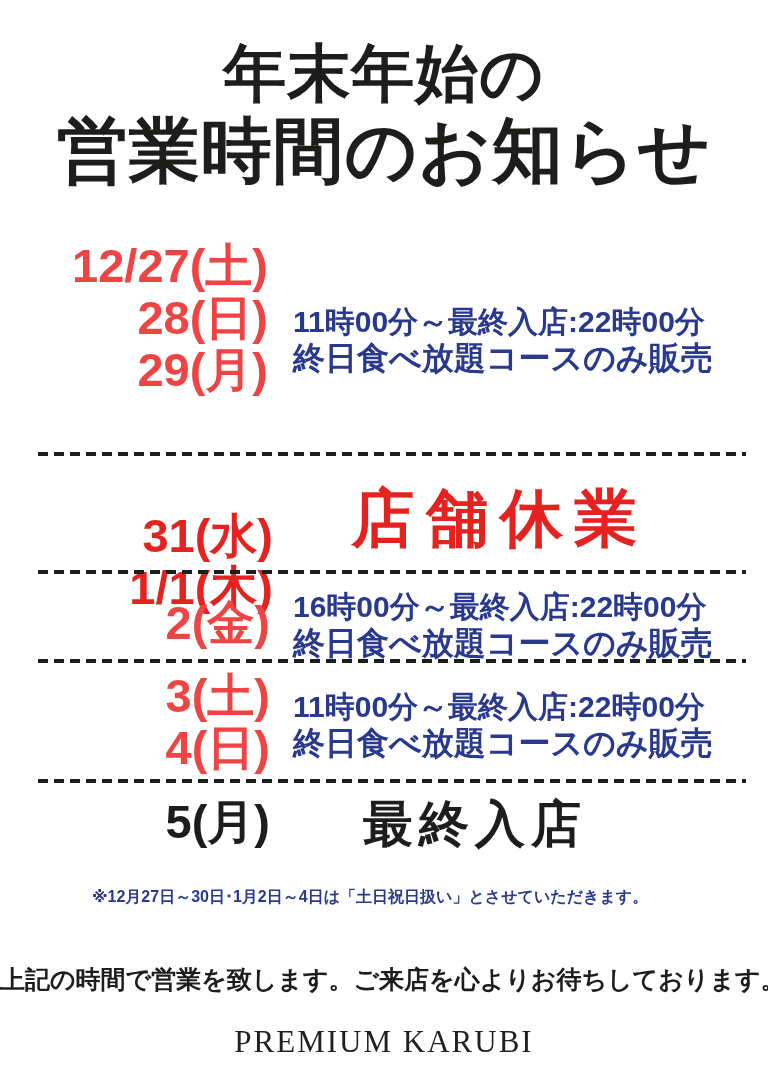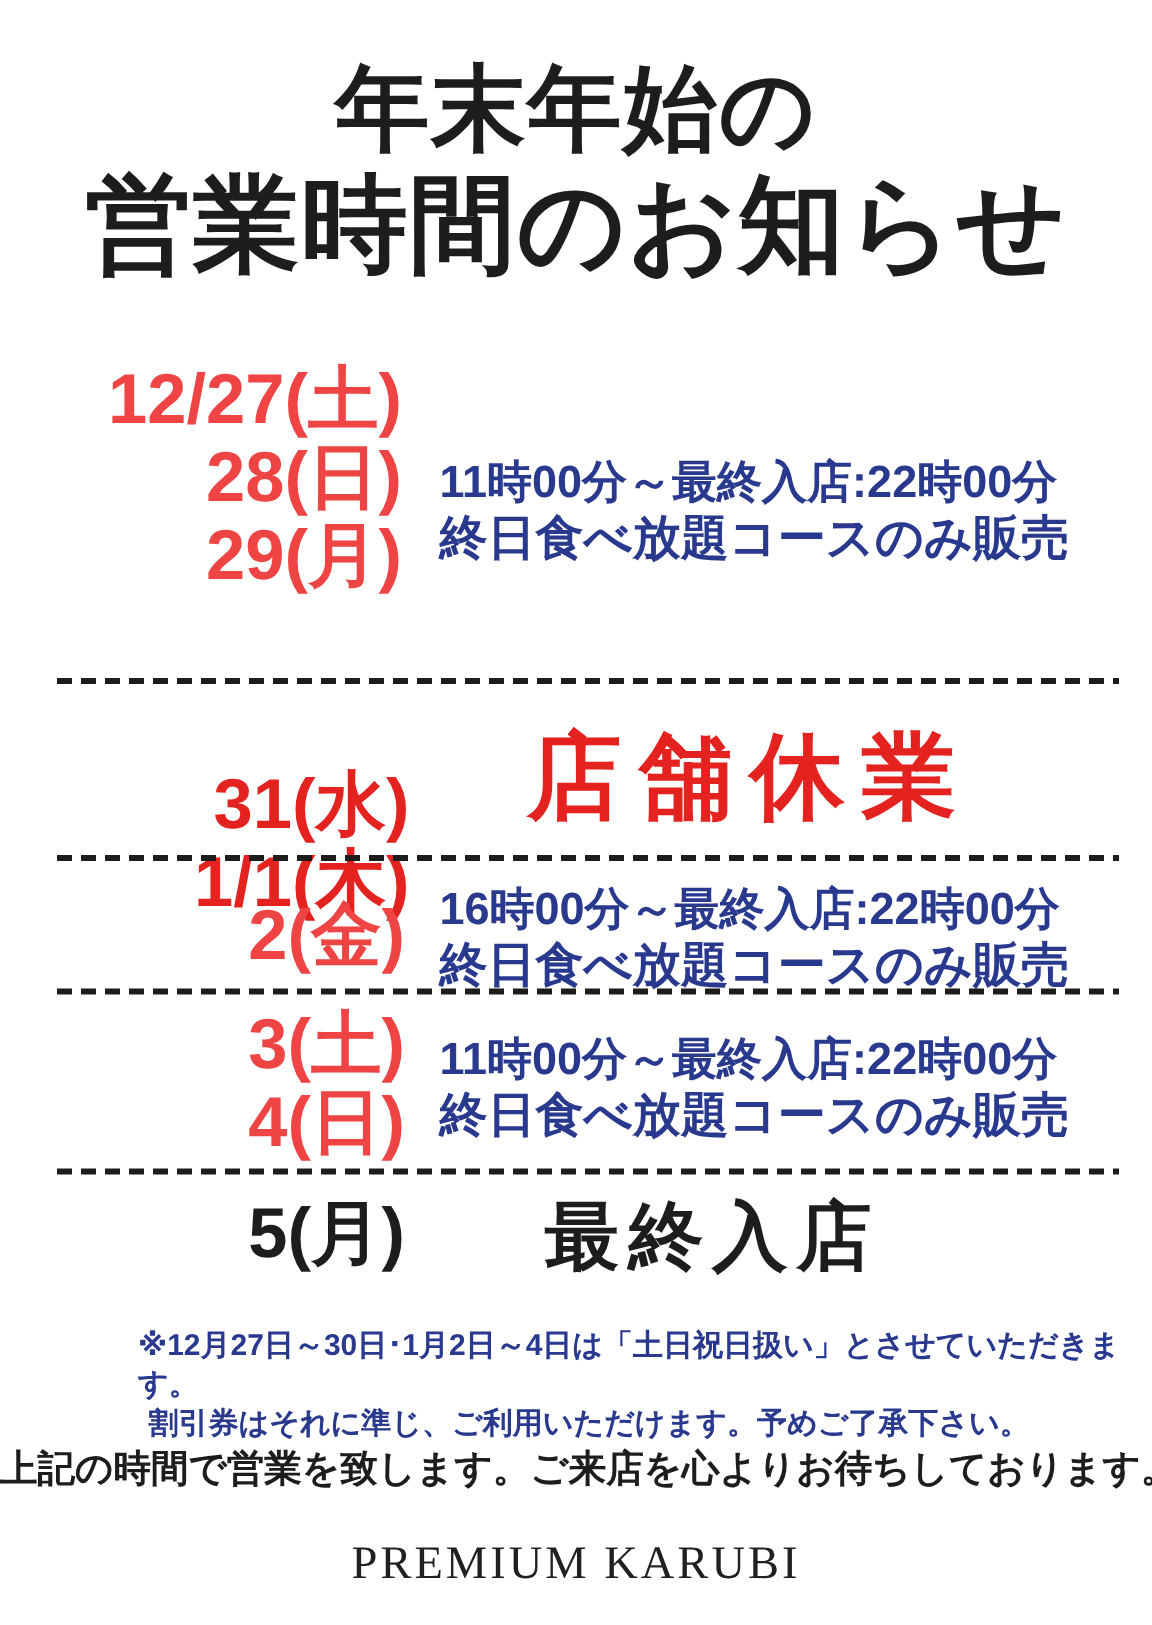--- a/index.html
+++ b/index.html
@@ -20,21 +20,21 @@
   .time-block .menu{font-size:32px;line-height:37px;}
 
   .sep{position:absolute;left:38px;width:708px;height:4px;
        background:repeating-linear-gradient(90deg,#1d1d1b 0 10px,transparent 10px 16px);}
 
   .status-closed{position:absolute;left:300px;top:480px;width:400px;text-align:center;
        color:#e42320;font-weight:800;font-size:63px;line-height:76px;letter-spacing:0.18em;white-space:nowrap;}
   .status-normal{position:absolute;left:280px;top:794px;width:390px;text-align:center;
        color:#1d1d1b;font-weight:800;font-size:50px;line-height:60px;letter-spacing:0.12em;white-space:nowrap;}
 
-  .notes{position:absolute;left:92px;top:884px;color:#29398e;font-weight:700;font-size:20px;line-height:26px;}
+  .notes{position:absolute;left:92px;top:884px;color:#29398e;font-weight:700;font-size:16px;line-height:26px;}
   .notes .n2{padding-left:7px;}
 
   .closing{position:absolute;left:0;top:963px;width:768px;text-align:center;
        color:#1d1d1b;font-weight:700;font-size:25px;line-height:32px;white-space:nowrap;}
 
   .brand{position:absolute;left:0;top:1024px;width:768px;text-align:center;
        font-family:Liberation Serif, serif;font-size:31px;letter-spacing:2px;color:#231f20;}
 </style>
 </head>
 <body>
@@ -87,20 +87,19 @@
 
   <div class="sep" style="top:779px;"></div>
 
   <div class="date-col black" style="top:796px;width:270px;">
     <div>5(月)</div>
   </div>
   <div class="status-normal">最終入店</div>
 
   <div class="notes">
     <div class="n1">※12月27日～30日･1月2日～4日は「土日祝日扱い」とさせていただきます。</div>
-    <div class="n2">割引券はそれに準じ、ご利用いただけます。予めご了承下さい。</div>
   </div>
 
   <div class="closing">上記の時間で営業を致します。ご来店を心よりお待ちしております。</div>
 
   <div class="brand">PREMIUM KARUBI</div>
 
 </div>
 
 </body></html>

